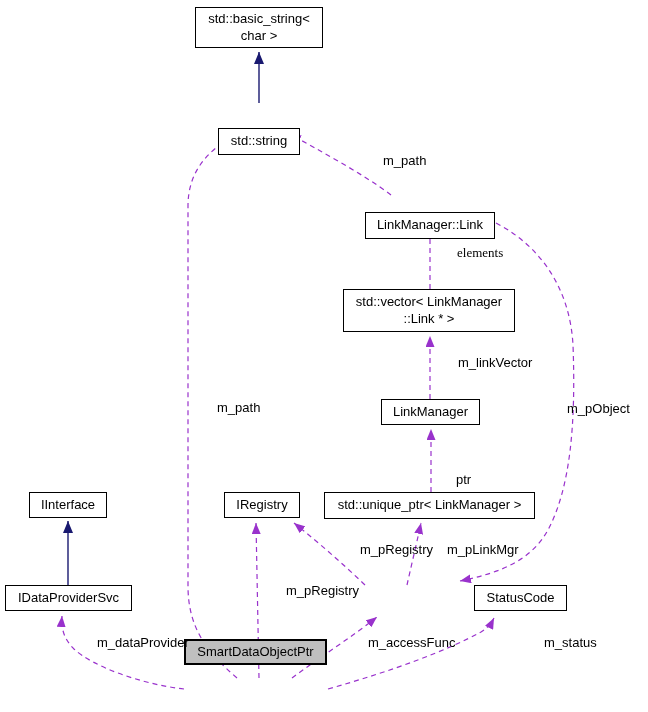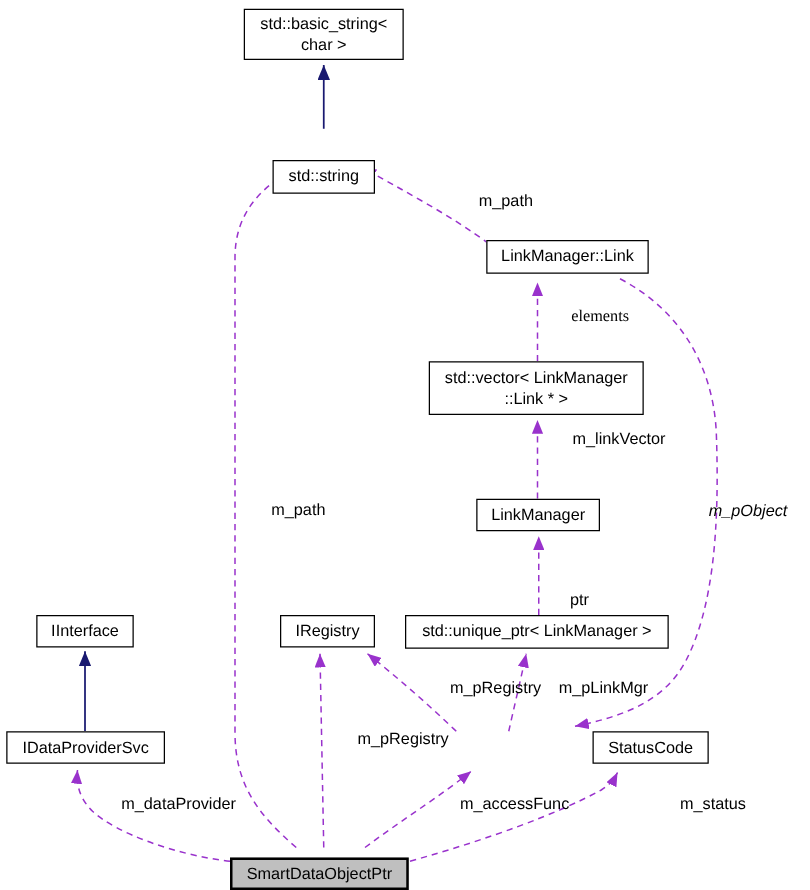--- a/index.html
+++ b/index.html
@@ -84,34 +84,34 @@
       <path d="M 496,223 C 542,247 570,290 573,345 C 576,425 570,487 549,528 C 532,561 499,573 460,581" class="edge usage" marker-end="url(#arrow-usage)"></path>
       <path d="M 237,678 C 208,653 188,629 188,586 L 188,206 C 188,173 206,152 232,137" class="edge usage" marker-end="url(#arrow-usage)"></path>
       <path d="M 259,678 L 256,523" class="edge usage" marker-end="url(#arrow-usage)"></path>
       <path d="M 184,689 C 140,684 92,666 74,649 C 64,639 61,629 62,616" class="edge usage" marker-end="url(#arrow-usage)"></path>
       <path d="M 292,678 C 320,657 352,637 377,617" class="edge usage" marker-end="url(#arrow-usage)"></path>
       <path d="M 328,689 C 392,671 446,651 481,632 C 489,627 492,622 494,618" class="edge usage" marker-end="url(#arrow-usage)"></path>
     </svg>
 <div class="node" style="left: 195px; top: 7px; width: 128px; height: 41px;">std::basic_string&lt;
 char &gt;</div>
     <div class="node" style="left: 218px; top: 100px; width: 82px; height: 27px; margin-top: 28px;">std::string</div>
-    <div class="node" style="left: 365px; top: 192px; width: 130px; height: 27px; margin-left: 24px;">LinkManager::Link</div>
+    <div class="node" style="left: 365px; top: 212px; width: 130px; height: 27px;">LinkManager::Link</div>
     <div class="node" style="left: 343px; top: 289px; width: 172px; height: 43px;">std::vector&lt; LinkManager
 ::Link * &gt;</div>
     <div class="node" style="left: 381px; top: 399px; width: 99px; height: 26px;">LinkManager</div>
     <div class="node" style="left: 29px; top: 492px; width: 78px; height: 26px;">IInterface</div>
     <div class="node" style="left: 224px; top: 492px; width: 76px; height: 26px;">IRegistry</div>
     <div class="node" style="left: 324px; top: 492px; width: 211px; height: 27px;">std::unique_ptr&lt; LinkManager &gt;</div>
     <div class="node" style="left: 5px; top: 585px; width: 127px; height: 26px;">IDataProviderSvc</div>
     <div class="node" style="left: 474px; top: 585px; width: 93px; height: 26px;">StatusCode</div>
-    <div class="node selected" style="left: 184px; top: 686px; width: 143px; height: 26px;">SmartDataObjectPtr</div>
+    <div class="node selected" style="left: 184px; top: 639px; width: 143px; height: 26px;">SmartDataObjectPtr</div>
     <div class="edge-label" style="left: 357px; top: 154px;">m_path</div>
     <div class="edge-label" style="left: 431px; top: 246px; font-family: Liberation Serif, serif;">elements</div>
-    <div class="edge-label" style="left: 432px; top: 344px;">m_linkVector</div>
-    <div class="edge-label" style="left: 541px; top: 402px; font-style: italic;">m_pObject</div>
+    <div class="edge-label" style="left: 432px; top: 356px;">m_linkVector</div>
+    <div class="edge-label" style="left: 541px; top: 402px;">m_pObject</div>
     <div class="edge-label" style="left: 191px; top: 401px;">m_path</div>
     <div class="edge-label" style="left: 430px; top: 473px;">ptr</div>
     <div class="edge-label" style="left: 334px; top: 543px;">m_pRegistry</div>
     <div class="edge-label" style="left: 421px; top: 543px;">m_pLinkMgr</div>
     <div class="edge-label" style="left: 260px; top: 584px;">m_pRegistry</div>
     <div class="edge-label" style="left: 71px; top: 636px;">m_dataProvider</div>
     <div class="edge-label" style="left: 342px; top: 636px;">m_accessFunc</div>
     <div class="edge-label" style="left: 474px; top: 636px; padding-left: 44px;">m_status</div>
   </div>
 

